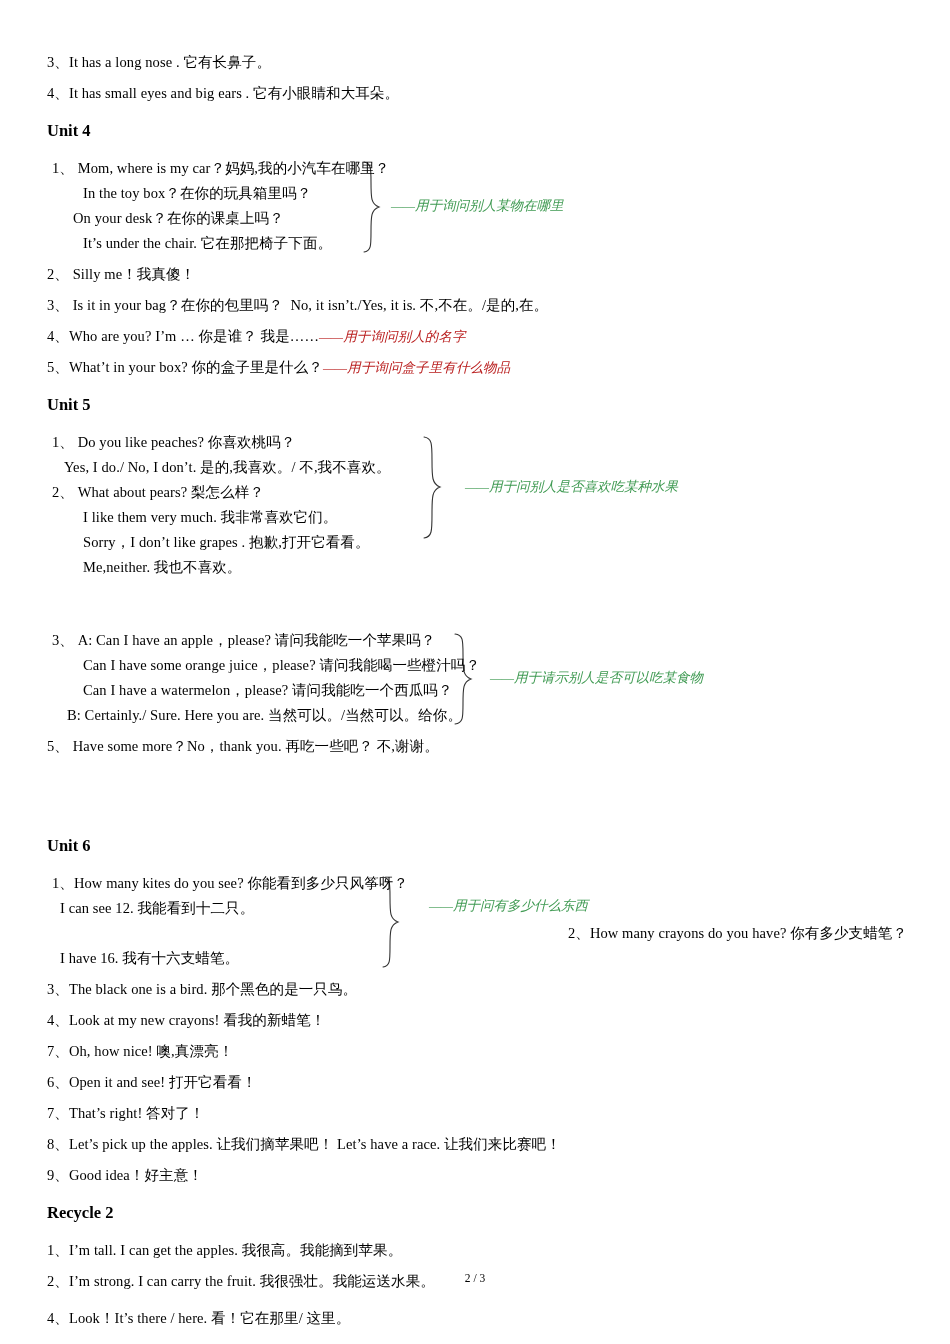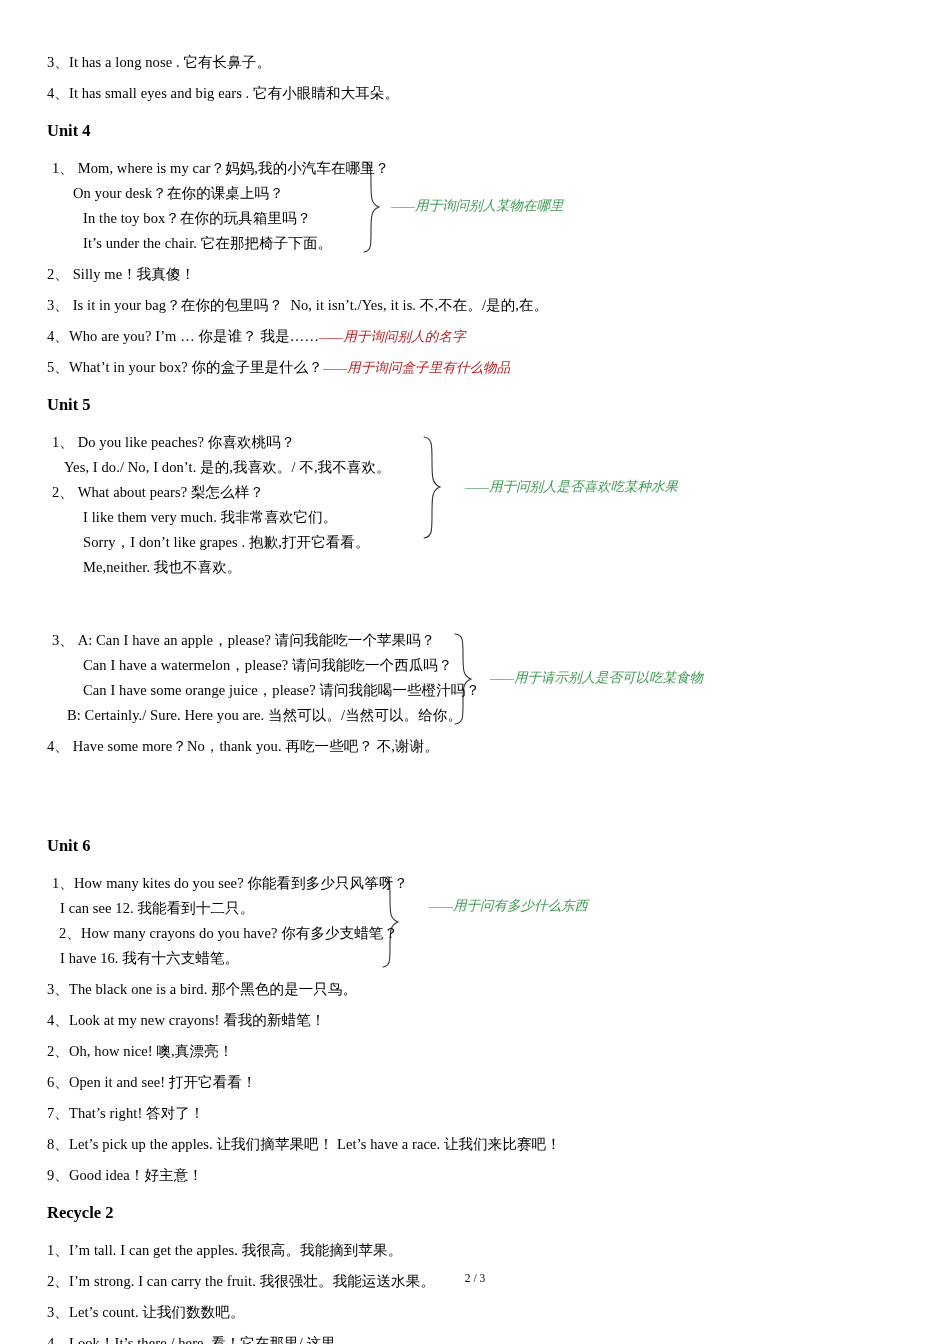--- a/index.html
+++ b/index.html
@@ -102,22 +102,22 @@
     <div class="line l0">4、It has small eyes and big ears . 它有小眼睛和大耳朵。</div>
 
     <div class="gap-md"></div>
 
     <h2 class="unit">Unit 4</h2>
     <div class="gap-md"></div>
 
     <div class="group">
       <div class="lines">
         <div class="line ind-neg">1、 Mom, where is my car？妈妈,我的小汽车在哪里？</div>
+        <div class="line l3">In the toy box？在你的玩具箱里吗？</div>
         <div class="line l2">On your desk？在你的课桌上吗？</div>
-        <div class="line l3">In the toy box？在你的玩具箱里吗？</div>
         <div class="line l3">It’s under the chair. 它在那把椅子下面。</div>
       </div>
       <div class="brace" style="left:314px; top:4px;">
         <svg width="24" height="94" viewBox="0 0 24 94">
           <path d="M3 2 C10 3, 10 8, 10 22 C10 38, 10 44, 18 47 C10 50, 10 56, 10 72 C10 86, 10 91, 3 92" fill="none" stroke="#333333" stroke-width="1.1" stroke-linecap="round"></path>
         </svg>
       </div>
       <div class="brace-note" style="left:344px; top:43px;">——用于询问别人某物在哪里</div>
     </div>
 
@@ -150,80 +150,79 @@
         </svg>
       </div>
       <div class="brace-note" style="left:418px; top:50px;">——用于问别人是否喜欢吃某种水果</div>
     </div>
 
     <div class="gap-xl"></div>
 
     <div class="group">
       <div class="lines">
         <div class="line ind-neg">3、 A: Can I have an apple，please? 请问我能吃一个苹果吗？</div>
+        <div class="line" style="margin-left:36px;">Can I have some orange juice，please? 请问我能喝一些橙汁吗？</div>
         <div class="line" style="margin-left:36px;">Can I have a watermelon，please? 请问我能吃一个西瓜吗？</div>
-        <div class="line" style="margin-left:36px;">Can I have some orange juice，please? 请问我能喝一些橙汁吗？</div>
         <div class="line" style="margin-left:20px;">B: Certainly./ Sure. Here you are. 当然可以。/当然可以。给你。</div>
       </div>
       <div class="brace" style="left:405px; top:4px;">
         <svg width="26" height="94" viewBox="0 0 26 94">
           <path d="M3 2 C11 3, 11 8, 11 22 C11 38, 11 44, 19 47 C11 50, 11 56, 11 72 C11 86, 11 91, 3 92" fill="none" stroke="#333333" stroke-width="1.1" stroke-linecap="round"></path>
         </svg>
       </div>
       <div class="brace-note" style="left:443px; top:43px;">——用于请示别人是否可以吃某食物</div>
     </div>
 
     <div class="gap-sm"></div>
-    <div class="line l0">4、 Have some more？No，thank you. 再吃一些吧？ 不,谢谢。</div>
+    <div class="line l0">5、 Have some more？No，thank you. 再吃一些吧？ 不,谢谢。</div>
 
     <div class="gap-xl"></div>
     <div style="height:28px;"></div>
 
     <h2 class="unit">Unit 6</h2>
     <div class="gap-md"></div>
 
     <div class="group">
       <div class="lines">
         <div class="line" style="margin-left:5px;">1、How many kites do you see? 你能看到多少只风筝呀？</div>
         <div class="line" style="margin-left:13px;">I can see 12. 我能看到十二只。</div>
-        <div class="line" style="margin-left:12px;">2、How many crayons do you have? 你有多少支蜡笔？</div>
+        <div class="line" style="margin-left:4px;text-align:right;">2、How many crayons do you have? 你有多少支蜡笔？</div>
         <div class="line" style="margin-left:13px;">I have 16. 我有十六支蜡笔。</div>
       </div>
       <div class="brace" style="left:333px; top:4px;">
         <svg width="24" height="94" viewBox="0 0 24 94">
           <path d="M3 2 C10 3, 10 8, 10 22 C10 38, 10 44, 18 47 C10 50, 10 56, 10 72 C10 86, 10 91, 3 92" fill="none" stroke="#333333" stroke-width="1.1" stroke-linecap="round"></path>
         </svg>
       </div>
       <div class="brace-note" style="left:382px; top:28px;">——用于问有多少什么东西</div>
     </div>
 
     <div class="gap-sm"></div>
     <div class="line l0">3、The black one is a bird. 那个黑色的是一只鸟。</div>
     <div class="gap-sm"></div>
     <div class="line l0">4、Look at my new crayons! 看我的新蜡笔！</div>
     <div class="gap-sm"></div>
-    <div class="line l0">2、Oh, how nice! 噢,真漂亮！</div>
+    <div class="line l0">7、Oh, how nice! 噢,真漂亮！</div>
     <div class="gap-sm"></div>
     <div class="line l0">6、Open it and see! 打开它看看！</div>
     <div class="gap-sm"></div>
     <div class="line l0">7、That’s right! 答对了！</div>
     <div class="gap-sm"></div>
     <div class="line l0">8、Let’s pick up the apples. 让我们摘苹果吧！ Let’s have a race. 让我们来比赛吧！</div>
     <div class="gap-sm"></div>
     <div class="line l0">9、Good idea！好主意！</div>
 
     <div class="gap-md"></div>
 
     <h2 class="unit">Recycle 2</h2>
     <div class="gap-md"></div>
 
     <div class="line l0">1、I’m tall. I can get the apples. 我很高。我能摘到苹果。</div>
     <div class="gap-sm"></div>
     <div class="line l0">2、I’m strong. I can carry the fruit. 我很强壮。我能运送水果。</div>
     <div class="gap-sm"></div>
-    <div class="line l0">3、Let’s count. 让我们数数吧。</div>
     <div class="gap-sm"></div>
     <div class="line l0">4、Look！It’s there / here. 看！它在那里/ 这里。</div>
 
   </div>
 
   <div class="footer">2 / 3</div>
 </div>
 
 </body></html>

